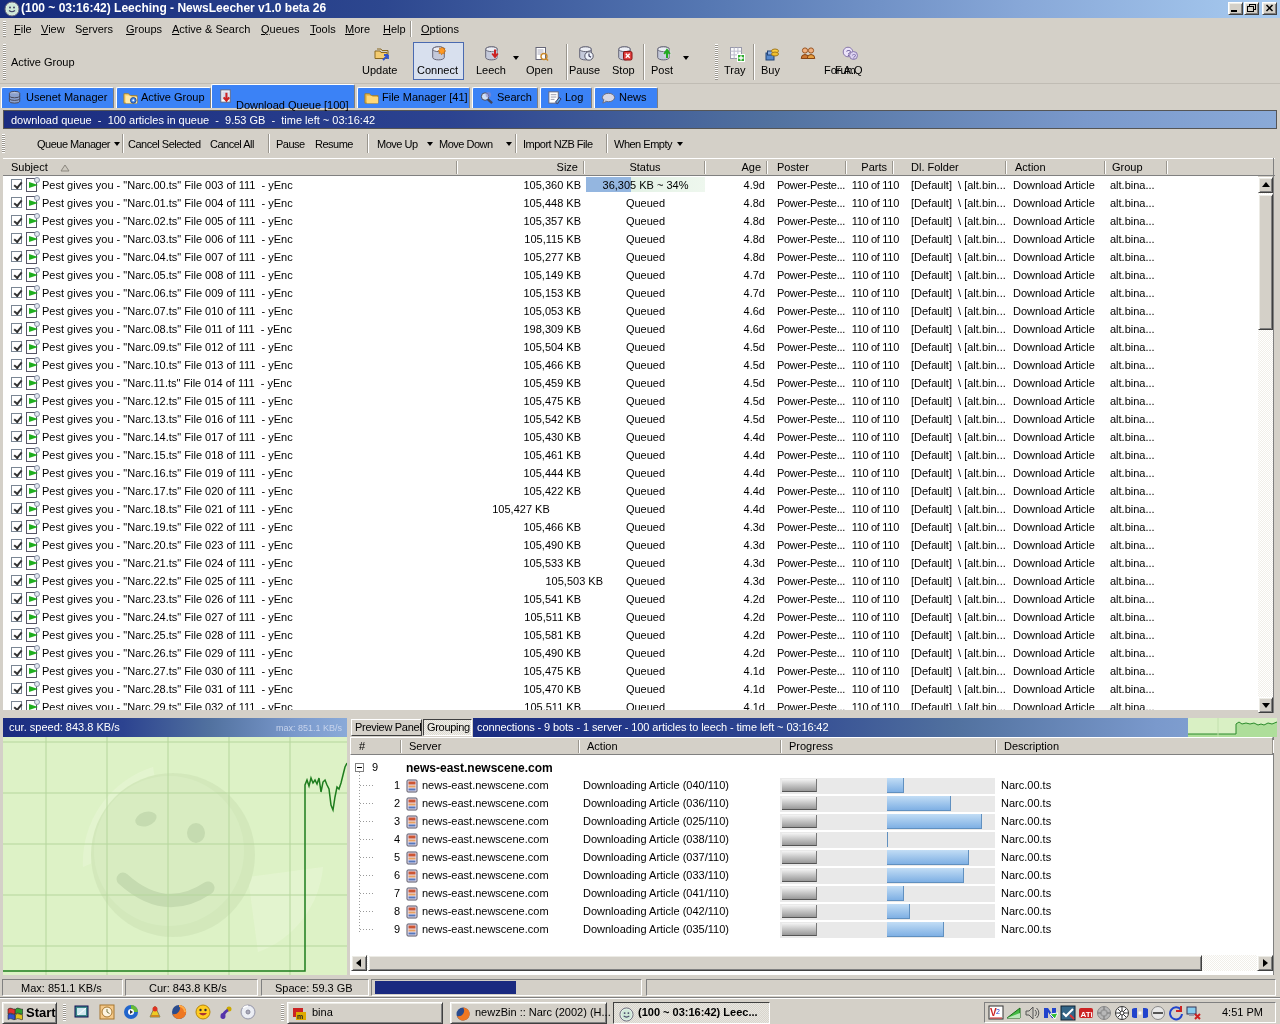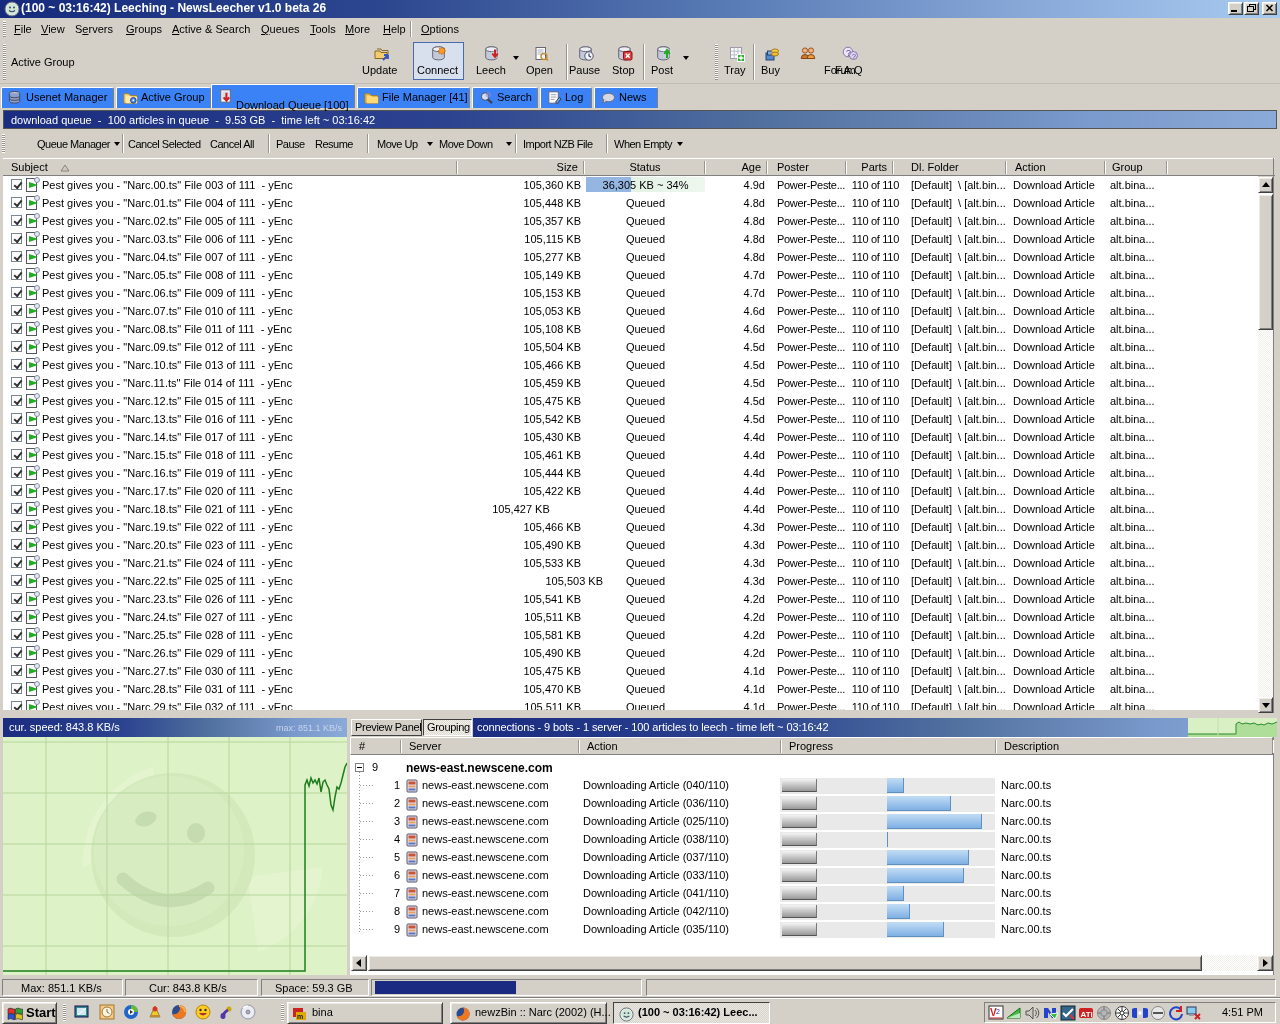--- a/index.html
+++ b/index.html
@@ -397,21 +397,21 @@
 <span class="cell" style="left:774px;letter-spacing:-0.3px">Power-Peste...</span>
 <span class="cell" style="left:848px;width:48px;text-align:right;letter-spacing:-0.3px">110 of 110</span>
 <span class="cell" style="left:908px">[Default] &nbsp;\ [alt.bin...</span>
 <span class="cell" style="left:1010px">Download Article</span>
 <span class="cell" style="left:1107px">alt.bina...</span>
 </div>
 <div class="row" style="top:144px">
 <div class="chk"></div>
       <div class="ficon"></div>
 <span class="sub">Pest gives you - "Narc.08.ts" File 011 of 111&nbsp; - yEnc</span>
-<span class="cell" style="left:458px;width:120px;text-align:right">105,108 KB</span>
+<span class="cell" style="left:458px;width:120px;text-align:right">198,309 KB</span>
 <span class="cell" style="left:583px;width:119px;text-align:center">Queued</span>
 <span class="cell" style="left:703px;width:59px;text-align:right">4.6d</span>
 <span class="cell" style="left:774px;letter-spacing:-0.3px">Power-Peste...</span>
 <span class="cell" style="left:848px;width:48px;text-align:right;letter-spacing:-0.3px">110 of 110</span>
 <span class="cell" style="left:908px">[Default] &nbsp;\ [alt.bin...</span>
 <span class="cell" style="left:1010px">Download Article</span>
 <span class="cell" style="left:1107px">alt.bina...</span>
 </div>
 <div class="row" style="top:162px">
 <div class="chk"></div>

